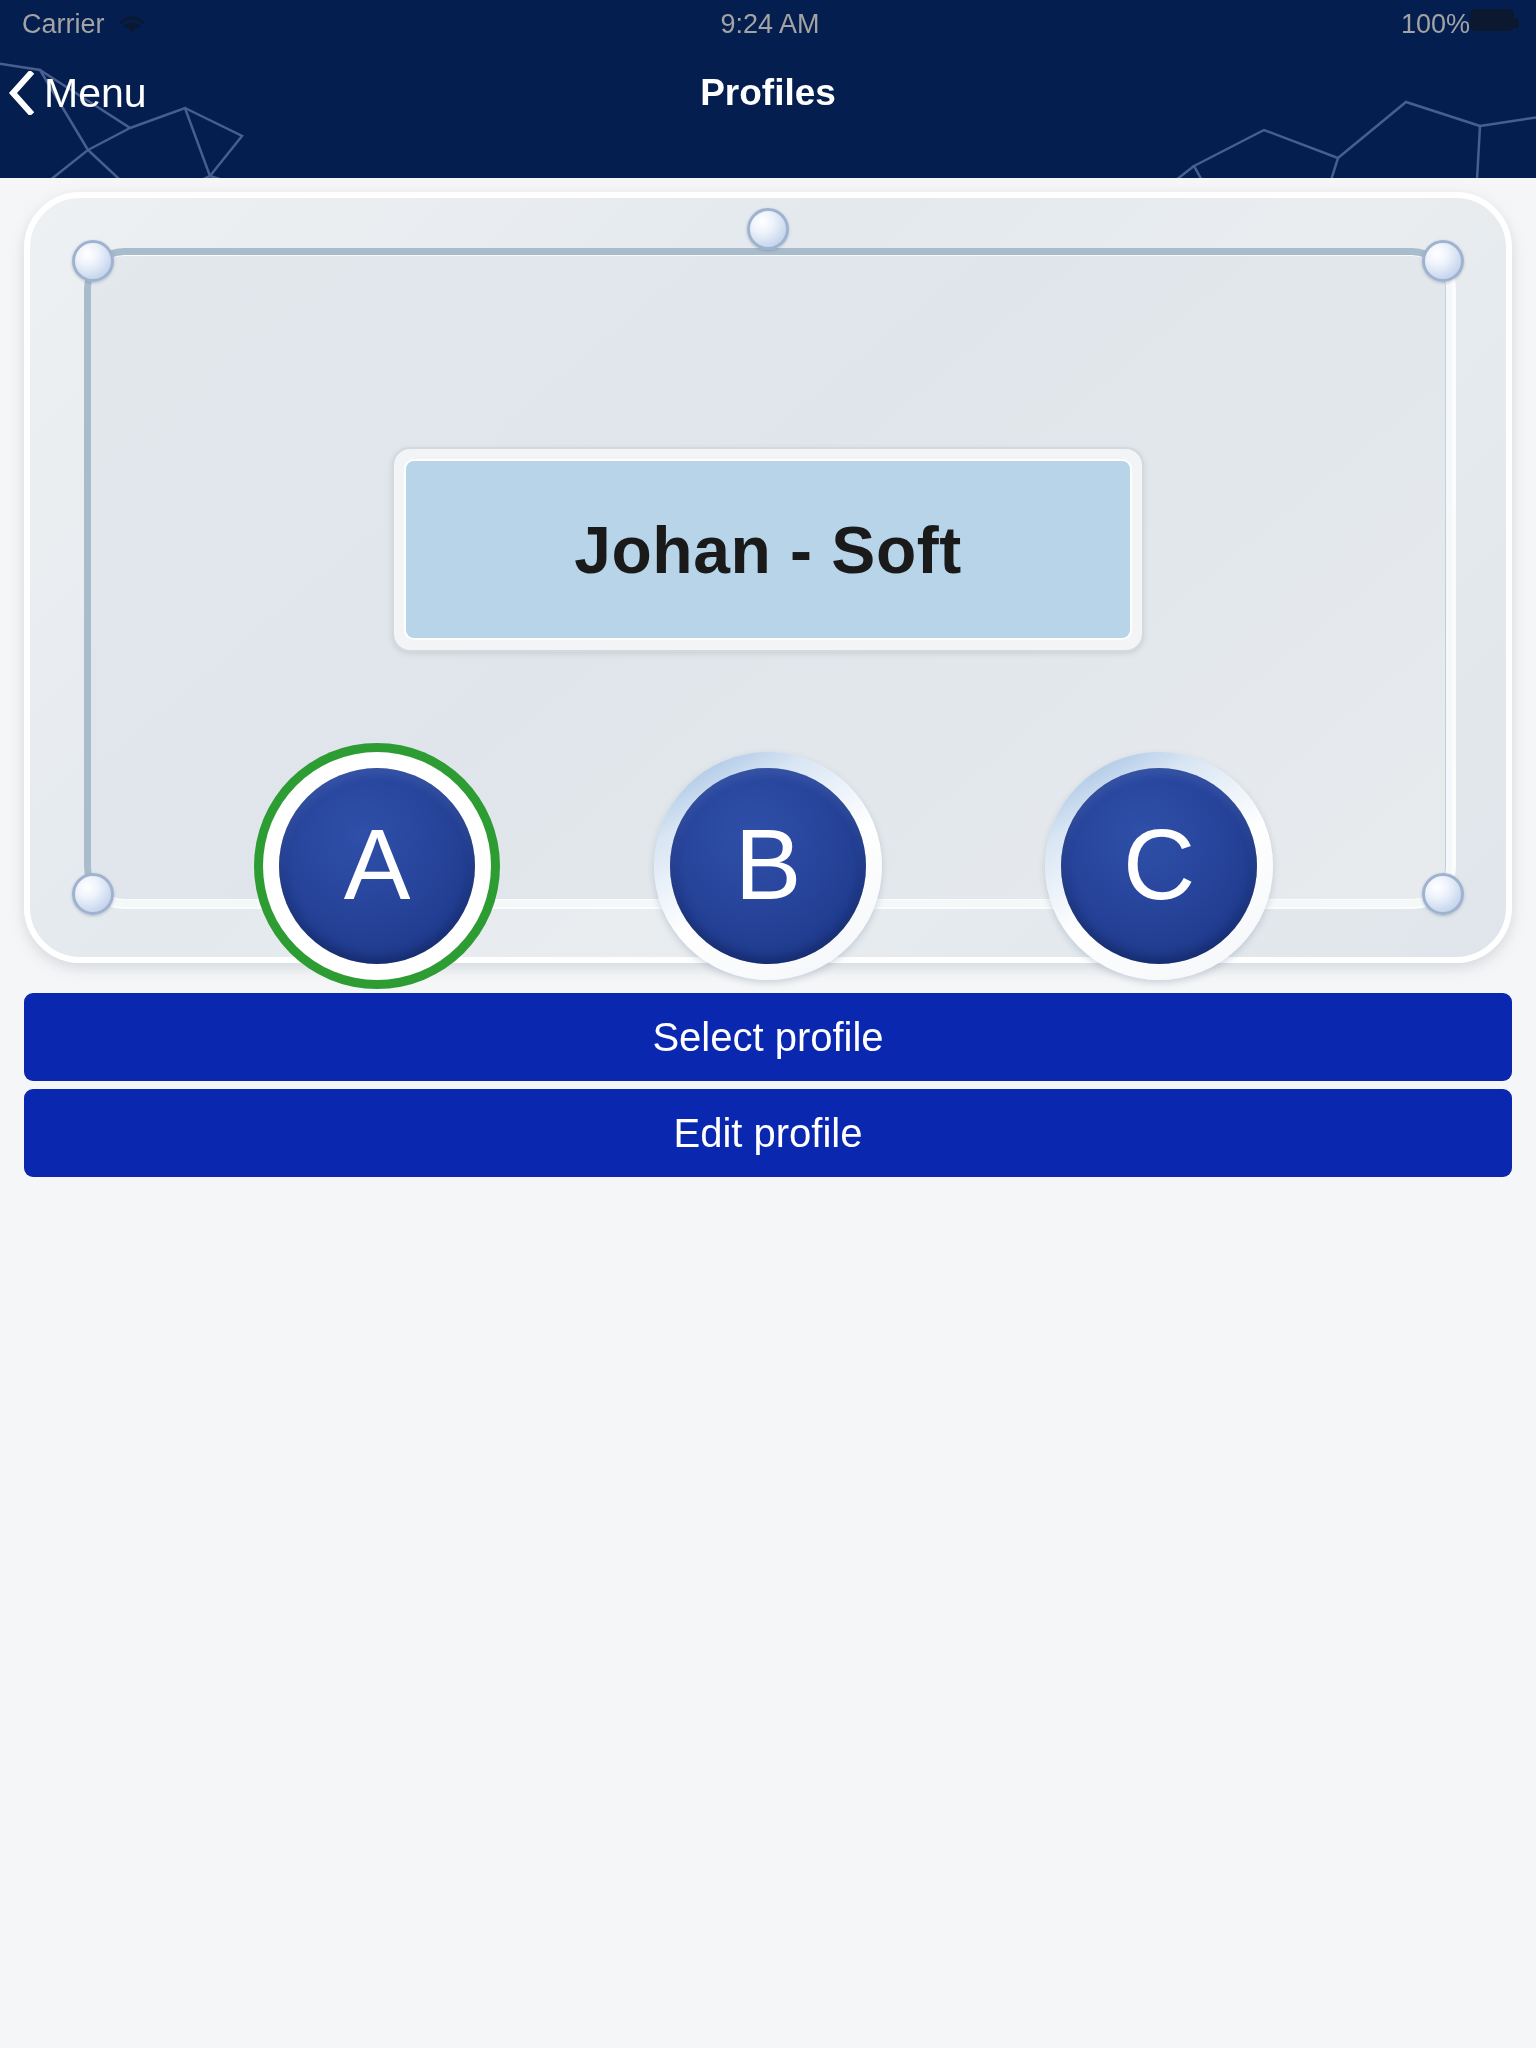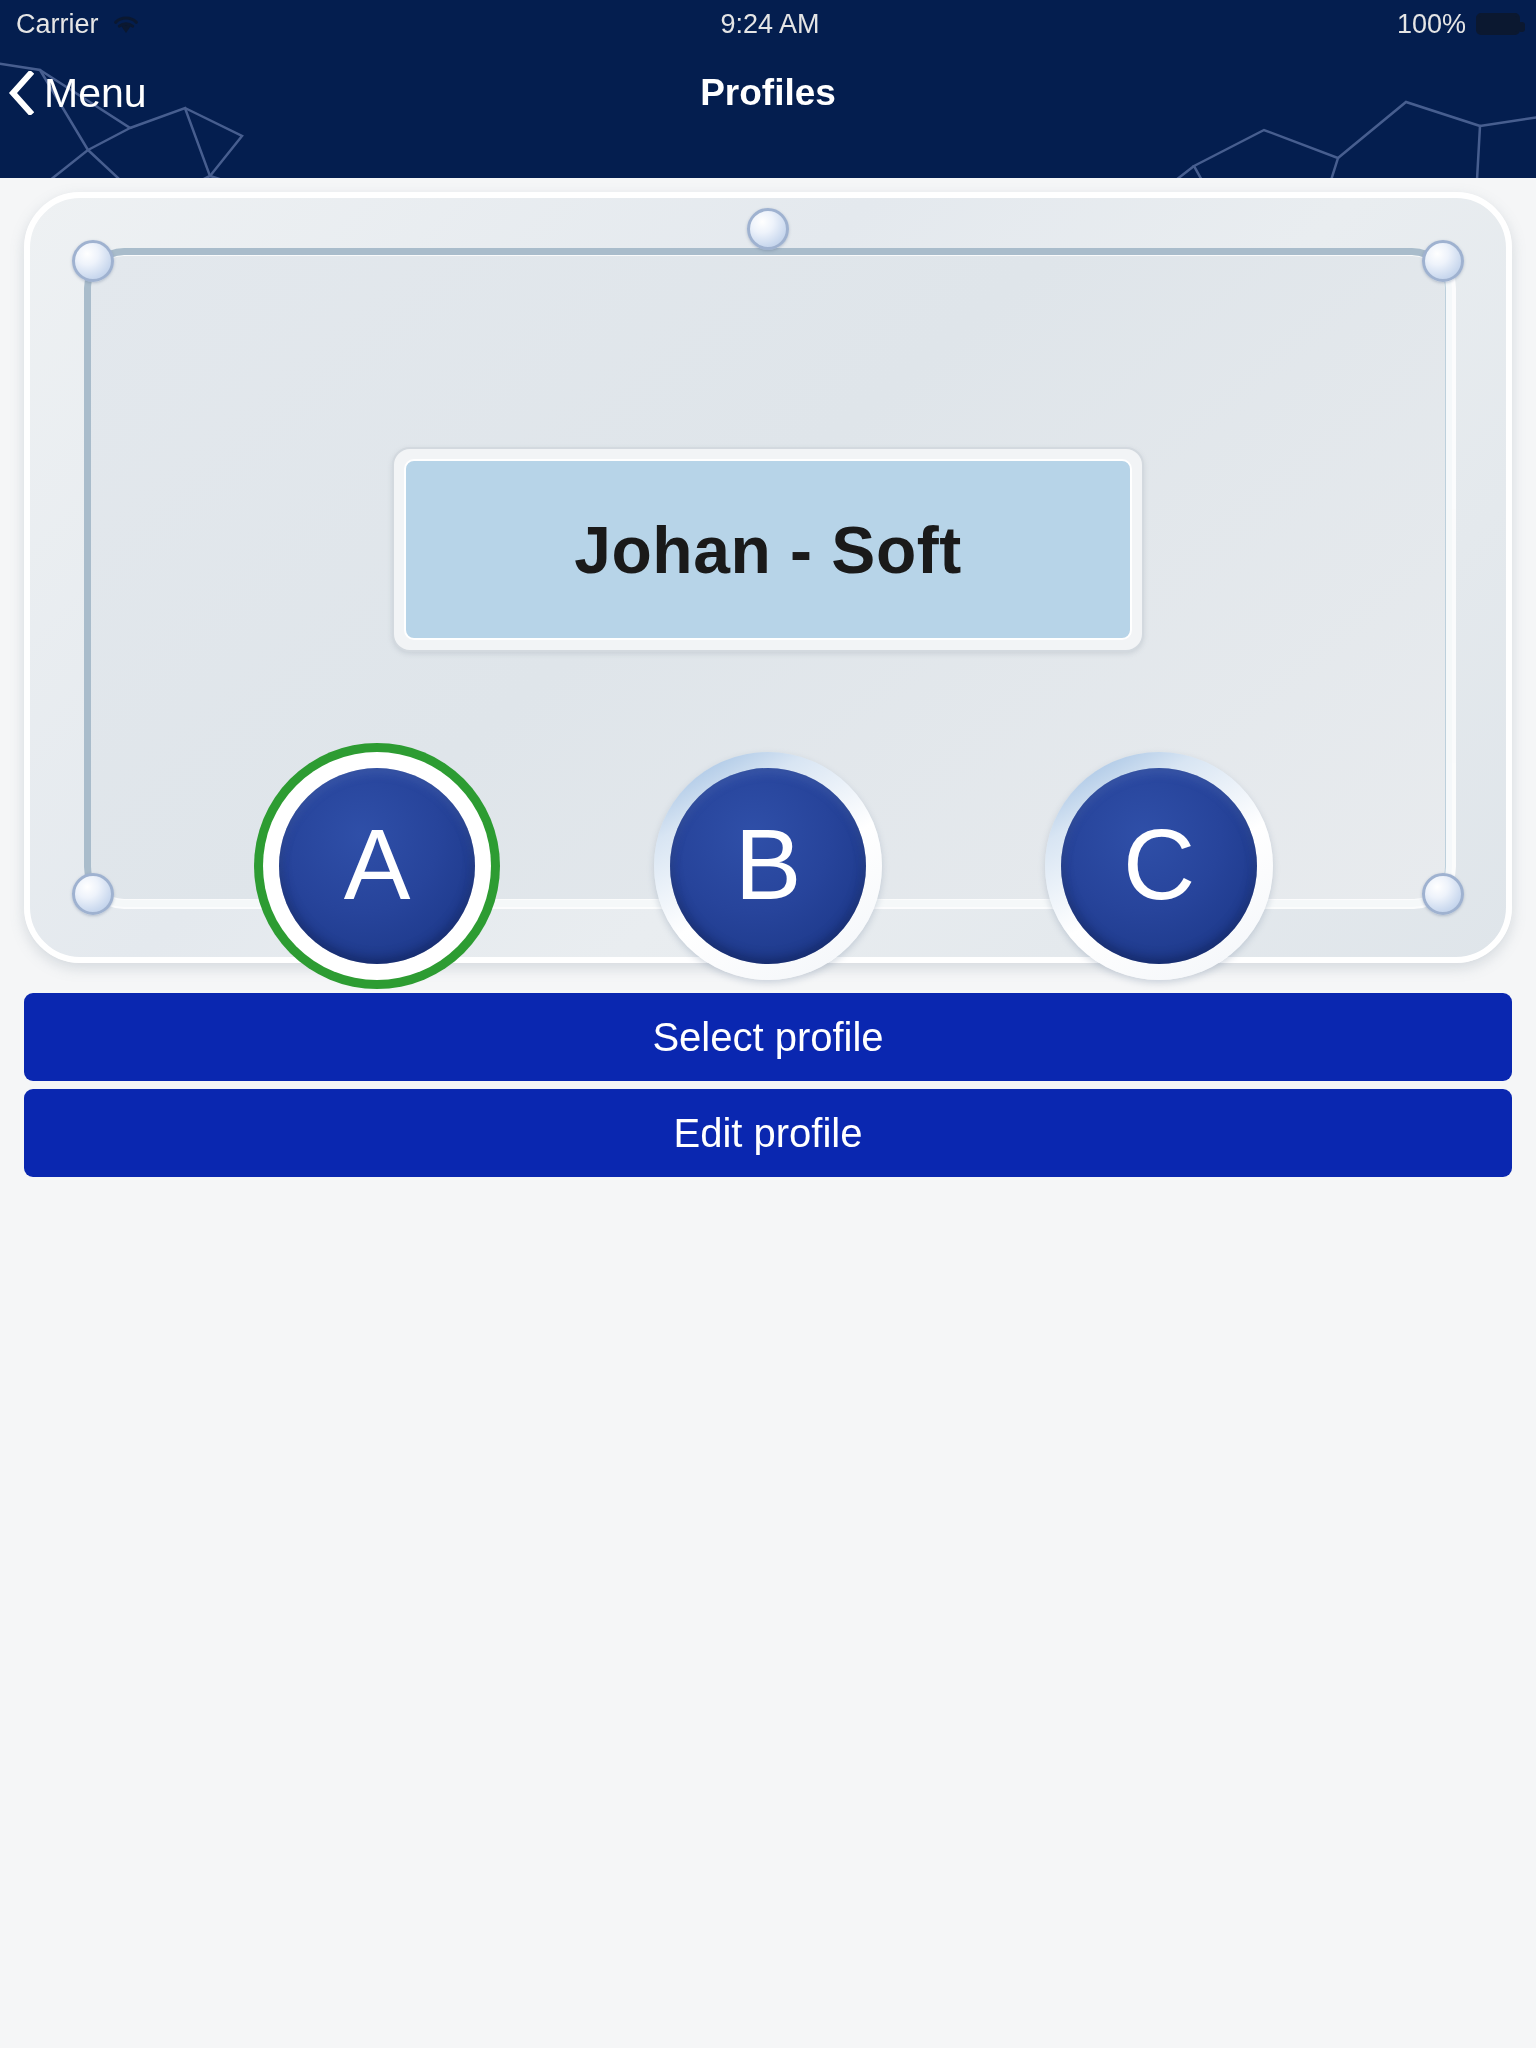--- a/index.html
+++ b/index.html
@@ -14,31 +14,31 @@
   .header{
     position:relative;
     width:1536px; height:178px;
     background:#041e4f;
     overflow:hidden;
   }
   .status-bar{
     position:relative; z-index:3;
     height:48px;
     display:flex; align-items:center;
-    padding:0 16px;
-    color:#e5e5e5;
+    padding:0 22px;
+    color:#a3a3a3;
     font-size:27px;
   }
   .status-left{ display:flex; align-items:center; gap:12px; }
   .status-center{
     position:absolute; left:4px; right:0; top:0; height:48px;
     display:flex; align-items:center; justify-content:center;
     pointer-events:none;
   }
-  .status-right{ margin-left:auto; display:flex; align-items:center; gap:10px; }
+  .status-right{ margin-left:auto; display:flex; align-items:flex-start; }
   .battery{
     width:44px; height:22px;
     border:3px solid #0b1830; border-radius:5px;
     position:relative; background:#0b1830;
   }
   .battery:after{
     content:""; position:absolute; right:-8px; top:6px;
     width:5px; height:10px; border-radius:0 3px 3px 0;
     background:#0b1830;
   }

